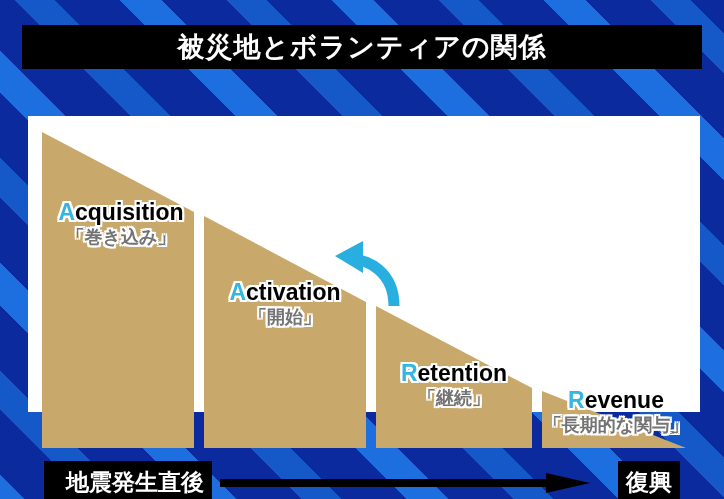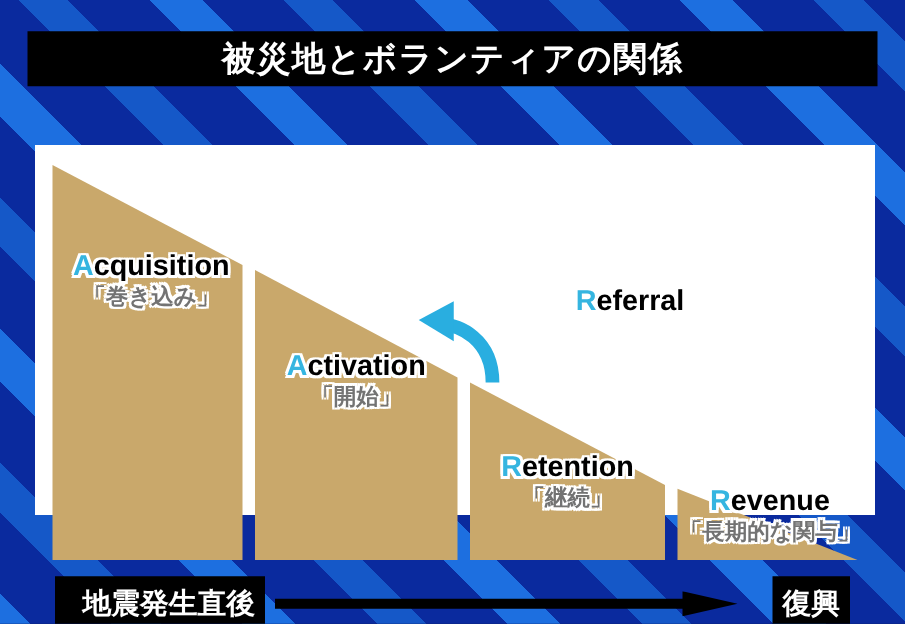--- a/index.html
+++ b/index.html
@@ -207,21 +207,20 @@
         <div class="eng"><span class="cap">A</span><span>ctivation</span></div>
         <div class="jpn">「開始」</div>
       </div>
 
       <div class="bar-label" style="left:508px; top:272px; width:160px;text-align:center;">
         <div class="eng"><span class="cap">R</span><span>evenue</span></div>
         <div class="jpn">「長期的な関与」</div>
       </div>
 
       <div class="bar-label no-outline" style="left:378px; top:112px; width:196px;">
-        <div class="eng"><span class="cap">R</span><span>eferral</span></div>
       </div>
     </div>
 
     <div id="timeline">
       <div class="tl-box" id="tl-start">
         <span>地震発生直後</span>
       </div>
       <svg id="tl-arrow" viewBox="0 0 370 20">
         <rect x="0" y="6" width="330" height="8" fill="#000000"></rect>
         <polygon points="326,0 370,10 326,20" fill="#000000"></polygon>

